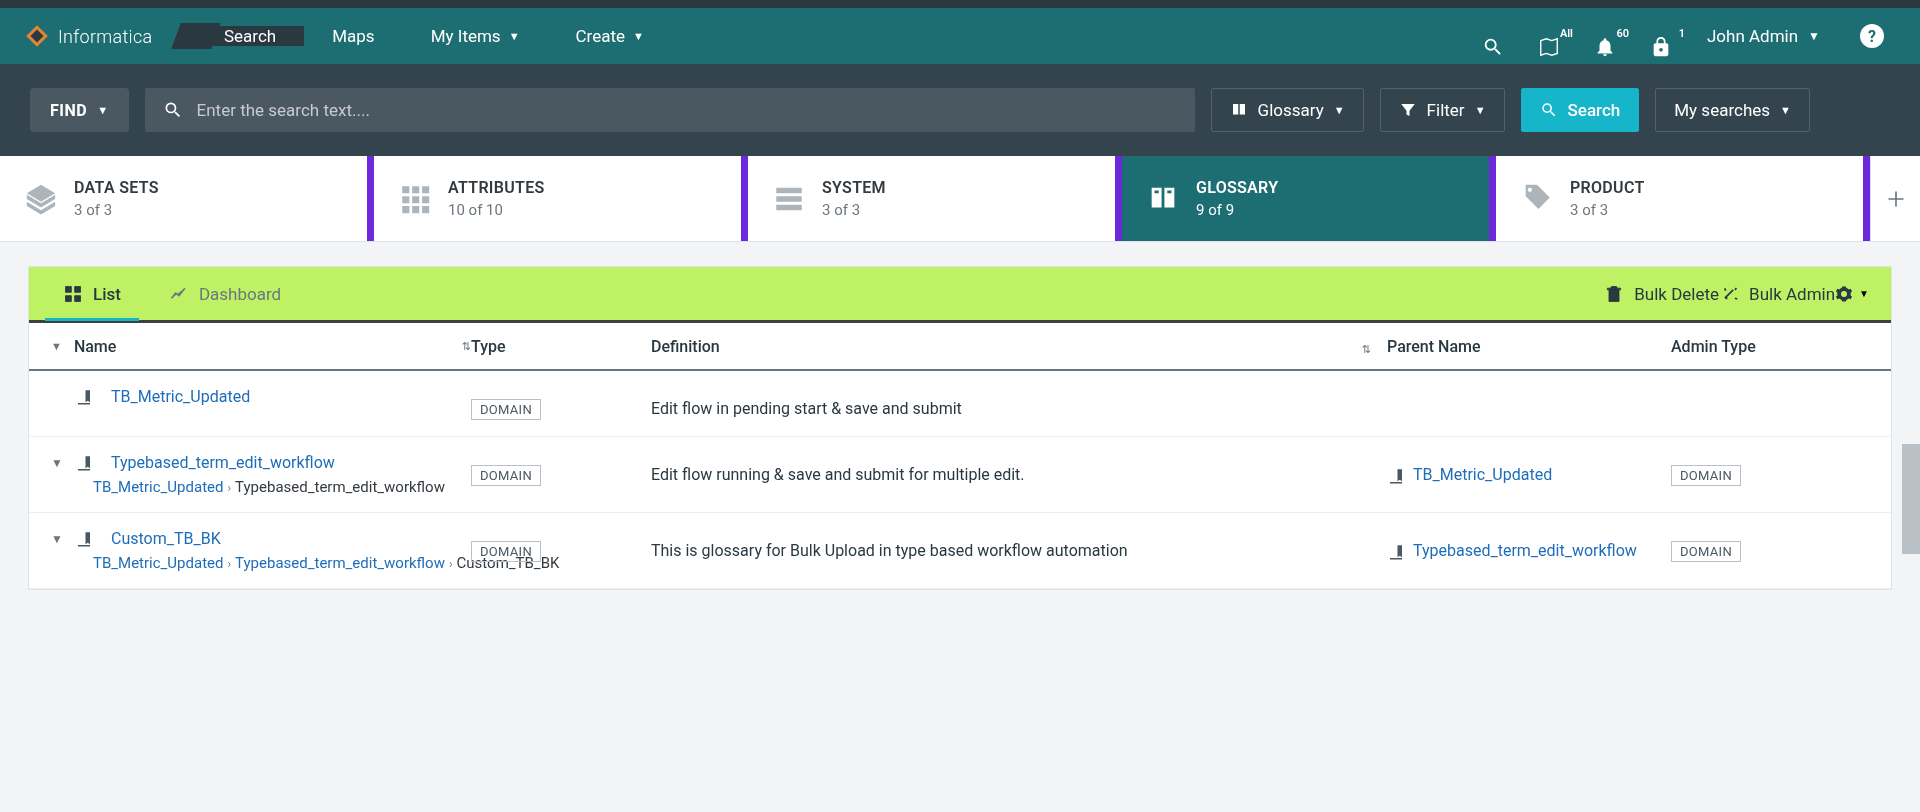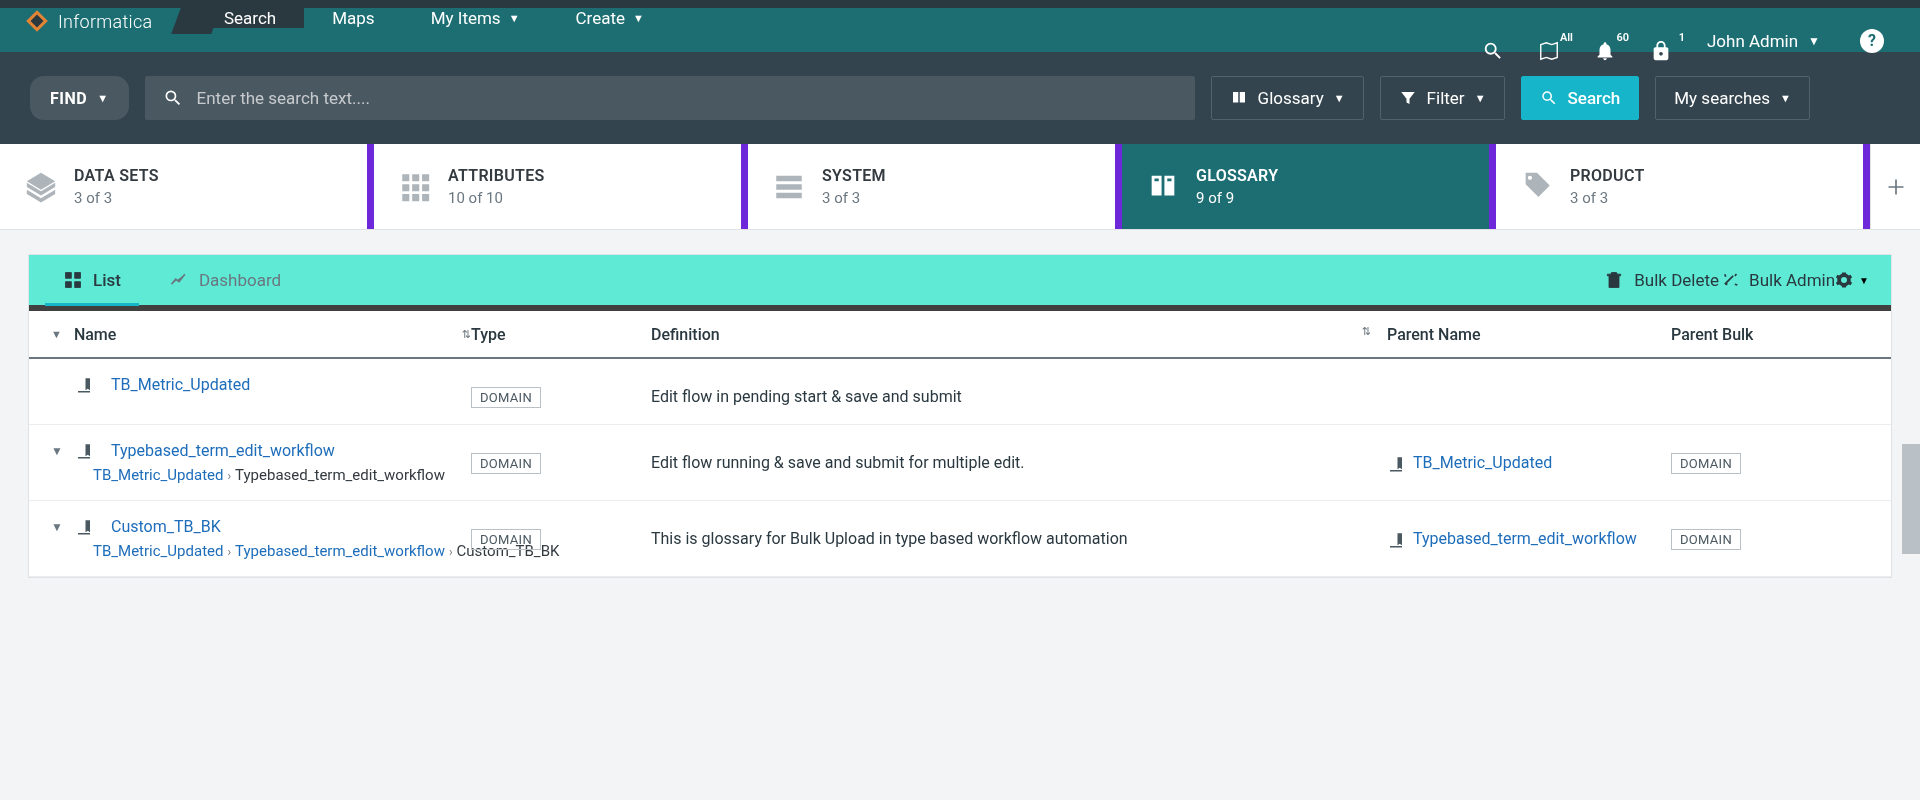--- a/index.html
+++ b/index.html
@@ -1,38 +1,38 @@
 <!DOCTYPE html>
 <html><head>
   <meta charset="utf-8">
   <style>
     * { box-sizing: border-box; margin: 0; padding: 0; font-family: -apple-system, BlinkMacSystemFont, "Segoe UI", Roboto, Arial, sans-serif; }
     body { background: #ffffff; width: 1920px; height: 812px; overflow: hidden; }
     
     .topbar { height: 8px; background: #2a3840; }
     
-    .header { height: 44px; background: #1d6e73; display: flex; align-items: flex-start; color: #fff; }
+    .header { height: 56px; background: #1d6e73; display: flex; align-items: center; color: #fff; }
     .logo-section { display: flex; align-items: center; padding: 0 24px; width: 196px; background: linear-gradient(110deg, #1d6e73 58%, #1d6e73 58%); position: relative; }
     .logo-section::after { content: ''; position: absolute; right: -20px; top: 0; bottom: 0; width: 40px; background: #2a3840; transform: skewX(-20deg); z-index: 0; }
     .logo-section .icon { width: 26px; height: 26px; margin-right: 8px; z-index: 1; }
     .logo-section .brand { font-size: 18px; font-weight: 300; letter-spacing: 0.3px; z-index: 1; }
     .nav { display: flex; align-items: stretch; }
     .nav-item { display: flex; align-items: center; padding: 0 28px; font-size: 17px; cursor: pointer; position: relative; z-index: 2; }
     .nav-item.active { background: #2a3840; }
     .nav-item .chev { margin-left: 8px; font-size: 11px; }
     .header-right { margin-left: auto; display: flex; align-items: center; gap: 12px; padding-right: 36px; }
     .hicon { position: relative; width: 44px; height: 44px; display: flex; align-items: center; justify-content: center; cursor: pointer; margin-top: 21px; }
     .hicon svg { width: 22px; height: 22px; fill: #fff; }
     .badge { position: absolute; top: 2px; right: -2px; font-size: 11px; color: #fff; font-weight: 600; }
     .user { display: flex; align-items: center; font-size: 17px; cursor: pointer; margin-left: 12px; }
     .user .chev { margin-left: 10px; font-size: 12px; }
     .help { width: 24px; height: 24px; border-radius: 50%; background: #fff; color: #1d6e73; display: flex; align-items: center; justify-content: center; font-weight: 700; font-size: 16px; margin-left: 28px; cursor: pointer; }
     
     .searchbar { height: 92px; background: #34444e; display: flex; align-items: center; padding: 0 30px; gap: 16px; color: #fff; }
-    .find-btn { background: #4a5861; border: none; display: flex; align-items: center; padding: 0 20px; height: 44px; color: #fff; font-size: 16px; font-weight: 700; letter-spacing: 0.5px; cursor: pointer; border-radius: 14px; }
+    .find-btn { background: #4a5861; border: none; display: flex; align-items: center; padding: 0 20px; height: 44px; color: #fff; font-size: 16px; font-weight: 700; letter-spacing: 0.5px; cursor: pointer; border-radius: 4px; }
     .find-btn .chev { margin-left: 10px; font-size: 11px; }
     .search-input-wrap { flex: 1; max-width: 1050px; display: flex; align-items: center; background: #4a5861; height: 44px; padding: 0 18px; border-radius: 2px; }
     .search-input-wrap svg { width: 20px; height: 20px; fill: #fff; margin-right: 14px; flex-shrink: 0; }
     .search-input-wrap input { flex: 1; background: transparent; border: none; outline: none; color: #fff; font-size: 17px; }
     .search-input-wrap input::placeholder { color: #c7cbce; }
     .gbtn { display: flex; align-items: center; height: 44px; padding: 0 18px; background: #34444e; border: 1px solid #52616b; color: #fff; font-size: 17px; cursor: pointer; border-radius: 2px; gap: 10px; white-space: nowrap; }
     .gbtn svg { width: 18px; height: 18px; fill: #fff; }
     .gbtn .chev { font-size: 11px; }
     .gbtn.primary { background: #17b5c9; border-color: #17b5c9; font-weight: 500; }
     
@@ -42,21 +42,21 @@
     .tab .tlabel { color: #333a40; font-size: 16px; font-weight: 600; letter-spacing: 0.3px; }
     .tab .tcount { color: #6b7780; font-size: 15px; margin-top: 4px; }
     .tab.active { background: #1d6e73; }
     .tab.active svg { fill: #fff; }
     .tab.active .tlabel, .tab.active .tcount { color: #fff; }
     .plus-tab { width: 50px; display: flex; align-items: center; justify-content: center; border-left: 1px solid #dfe3e6; cursor: pointer; }
     .plus-tab svg { width: 20px; height: 20px; fill: #6b7780; }
     
     .content { padding: 24px 28px; background: #f2f4f5; height: calc(812px - 8px - 56px - 92px - 86px); overflow: auto; }
     .panel { background: #fff; border: 1px solid #dfe3e6; }
-    .panel-head { display: flex; align-items: center; height: 56px; padding: 0 22px; background: #5eead4; border-bottom: 6px solid #404040; }
+    .panel-head { display: flex; align-items: center; height: 56px; padding: 0 22px; background: #bef264; border-bottom: 3px solid #404040; }
     .view-tab { display: flex; align-items: center; gap: 10px; padding: 0 12px; height: 100%; font-size: 17px; cursor: pointer; color: #6b7780; position: relative; margin-right: 24px; }
     .view-tab.active { color: #2a3840; font-weight: 500; }
     .view-tab.active::after { content: ''; position: absolute; left: -6px; right: -6px; bottom: -1px; height: 3px; background: #17b5c9; }
     .view-tab svg { width: 20px; height: 20px; fill: currentColor; stroke: currentColor; }
     .panel-actions { margin-left: auto; display: flex; align-items: center; }
     .paction { display: flex; align-items: center; gap: 10px; font-size: 17px; color: #2a3840; cursor: pointer; }
     .paction svg { width: 20px; height: 20px; fill: #2a3840; stroke: #2a3840; }
     .gear { cursor: pointer; display: flex; align-items: center; gap: 6px; }
     .gear svg { width: 18px; height: 18px; fill: #2a3840; }
     .gear .chev { font-size: 10px; }
@@ -278,26 +278,26 @@
         </div>
       </div>
     </div>
     <div class="thead">
       <div class="col-name">
         <span class="sort-icon">▼</span>
         <span>Name</span>
         <span class="sort-icon col-head-end">⇅</span>
       </div>
       <div class="col-type">Type</div>
-      <div class="col-def" style="display:flex;align-items:flex-start;">
+      <div class="col-def" style="display:flex;align-items:flex-end;">
         <span>Definition</span>
         <span class="sort-icon" style="margin-left:auto">⇅</span>
       </div>
       <div class="col-parent" style="padding-left:16px;">Parent Name</div>
-      <div class="col-ptype">Parent Bulk</div>
+      <div class="col-ptype">Admin Type</div>
     </div>
     <div id="rows">
         <div class="trow">
           <div class="rname">
             <div class="rowtitle">
               <span class="ex"></span>
               <span class="glossicon">
                 <svg viewBox="0 0 24 24">
                   <path d="M4 3h16v16l-3-2-3 2V3zM4 20h16v2H4v-2z"></path>
                 </svg>

